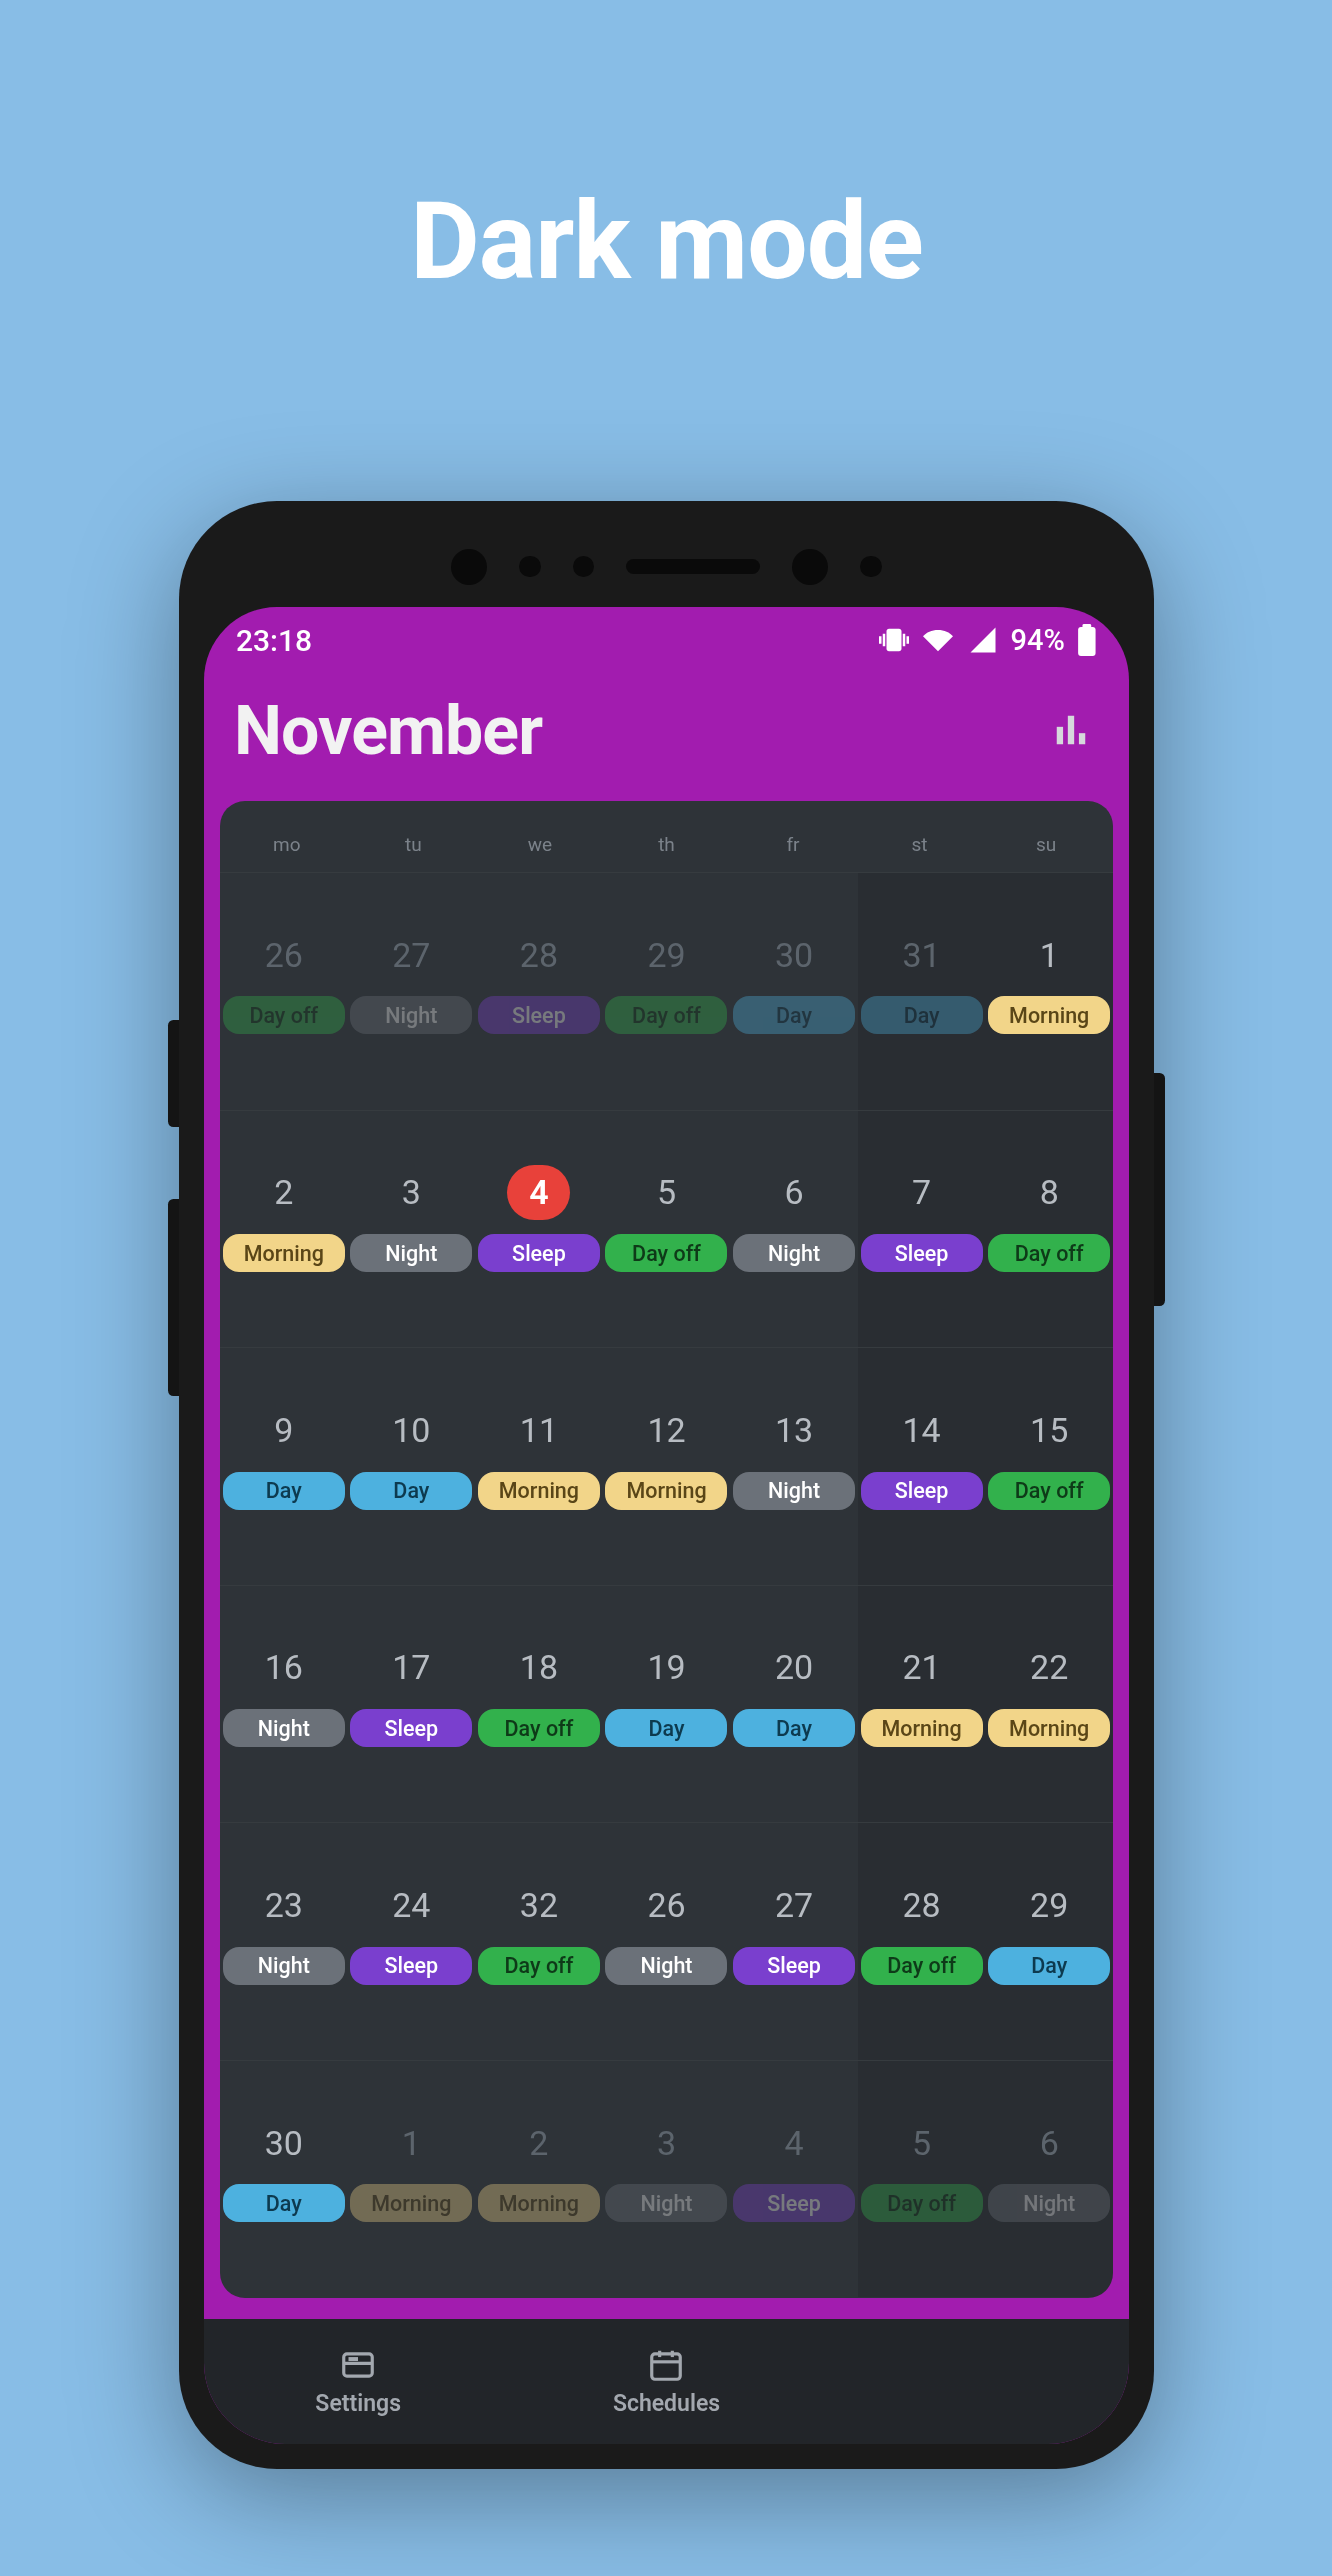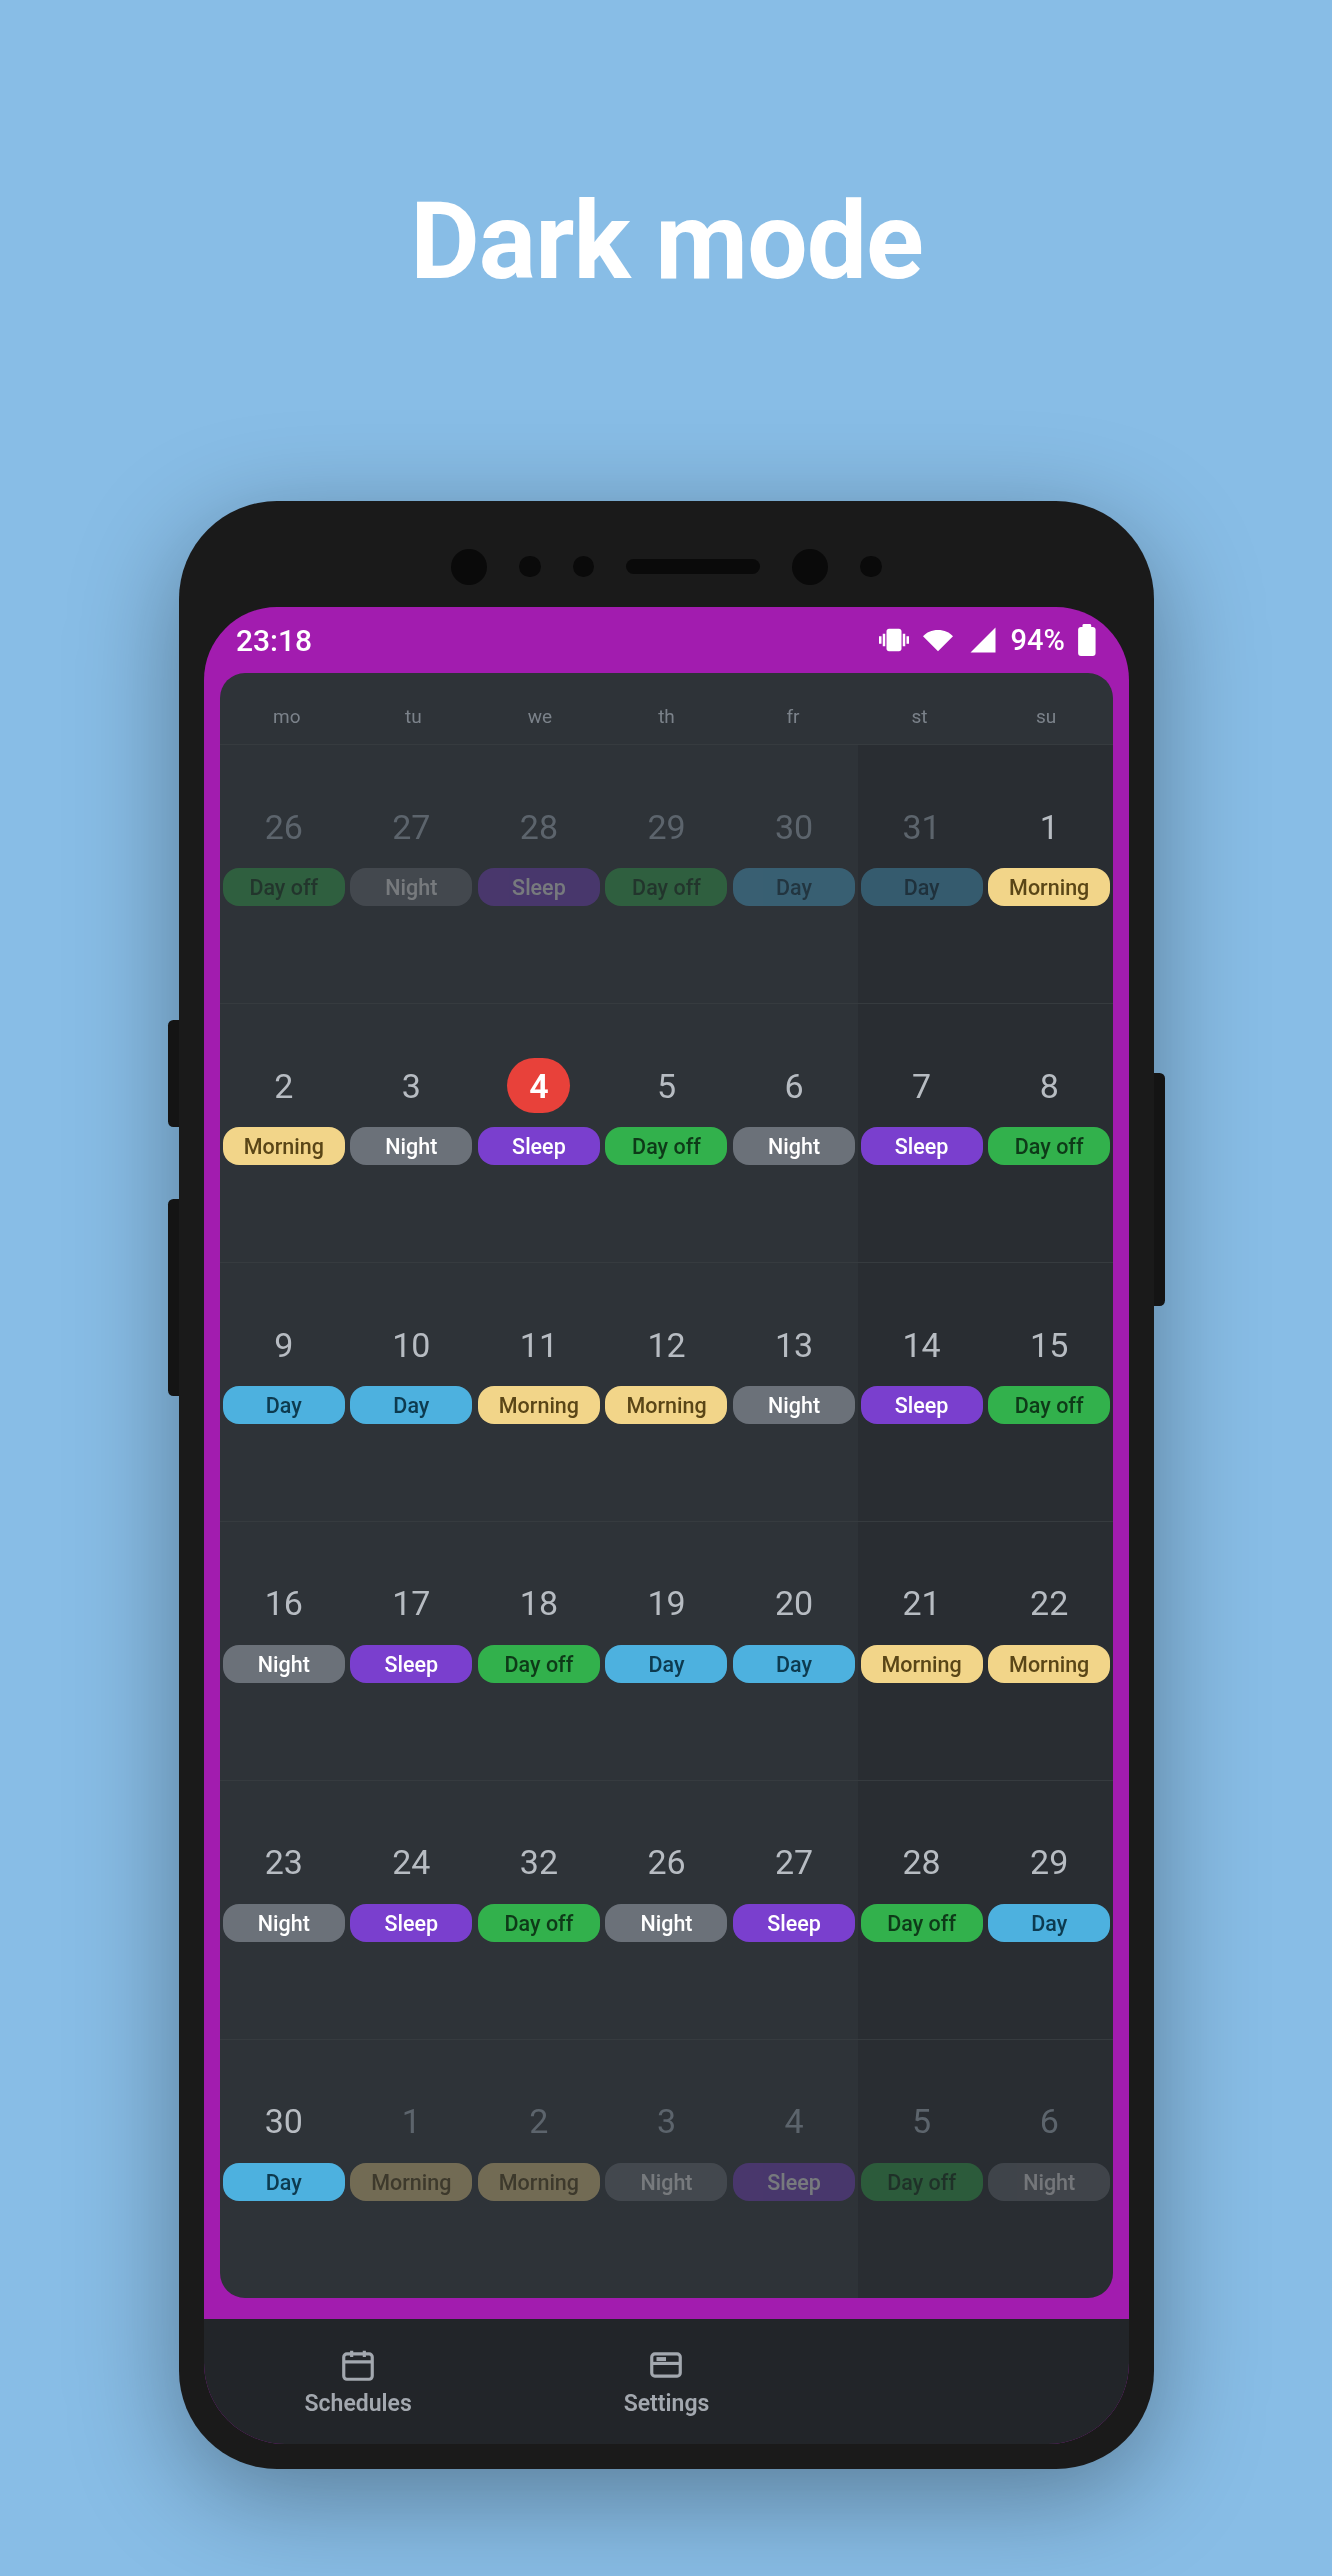--- a/index.html
+++ b/index.html
@@ -187,20 +187,30 @@
             <path d="M2 22h20V2L2 22z"></path>
           </svg>
         <span class="battery-pct">94%</span>
         <svg width="19.7" height="32" viewBox="0 0 12 22" fill="#ffffff">
             <rect x="0" y="2" width="12" height="20" rx="2"></rect>
             <rect x="3" y="0" width="6" height="3" rx="1"></rect>
           </svg>
       </div>
     </div>
 
+    <div class="app-header">
+      <div class="title">November</div>
+      <div class="stats-btn">
+        <svg width="38" height="38" viewBox="0 0 24 24" fill="#d6d8dc">
+          <rect x="3" y="10" width="4" height="11"></rect>
+            <rect x="10" y="3" width="4" height="18"></rect>
+            <rect x="17" y="14" width="4" height="7"></rect>
+        </svg>
+      </div>
+    </div>
 
     <div class="calendar-card">
       <div class="weekdays" id="weekday-row">
           <div>mo</div>
           <div>tu</div>
           <div>we</div>
           <div>th</div>
           <div>fr</div>
           <div>st</div>
           <div>su</div>
@@ -385,32 +395,32 @@
               <div class="day-num">6</div>
               <div class="shift-tag" style="background: rgb(107, 113, 121); color: rgb(255, 255, 255);">Night</div>
             </div>
           </div>
         </div>
     </div>
 
     <div class="navbar">
       <div class="nav-item">
         <svg width="38" height="38" viewBox="0 0 24 24" fill="none" stroke="#a3a8af" stroke-width="2">
+            <rect x="3" y="5" width="18" height="14" rx="2"></rect>
+            <line x1="3" y1="11" x2="21" y2="11"></line>
+            <rect x="6" y="7" width="6" height="2.5" fill="#a3a8af" stroke="none"></rect>
+          </svg>
+        <span>Settings</span>
+      </div>
+      <div class="nav-item">
+        <svg width="38" height="38" viewBox="0 0 24 24" fill="none" stroke="#a3a8af" stroke-width="2">
             <rect x="3" y="5" width="18" height="16" rx="2"></rect>
             <line x1="3" y1="10" x2="21" y2="10"></line>
             <line x1="8" y1="3" x2="8" y2="7"></line>
             <line x1="16" y1="3" x2="16" y2="7"></line>
           </svg>
         <span>Schedules</span>
       </div>
-      <div class="nav-item">
-        <svg width="38" height="38" viewBox="0 0 24 24" fill="none" stroke="#a3a8af" stroke-width="2">
-            <rect x="3" y="5" width="18" height="14" rx="2"></rect>
-            <line x1="3" y1="11" x2="21" y2="11"></line>
-            <rect x="6" y="7" width="6" height="2.5" fill="#a3a8af" stroke="none"></rect>
-          </svg>
-        <span>Settings</span>
-      </div>
     </div>
 
   </div>
 </div>
 
 
 </body></html>

